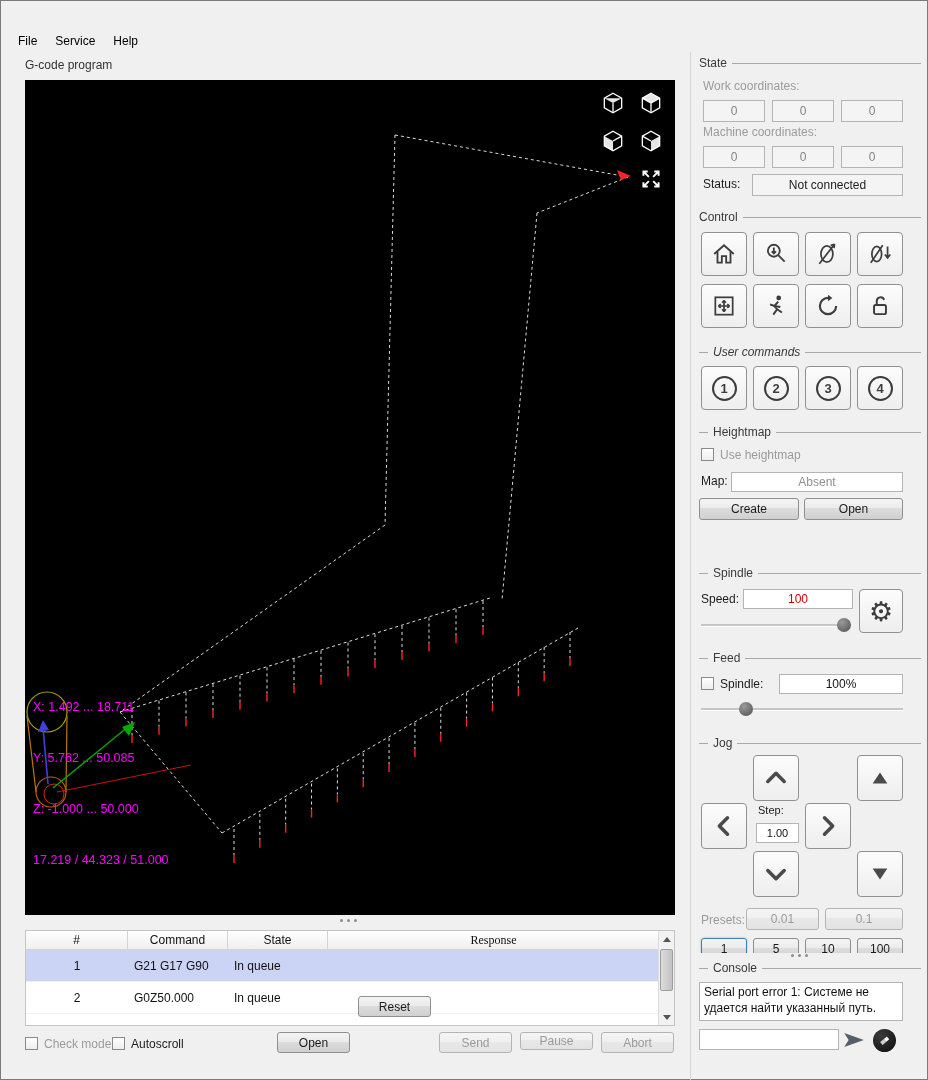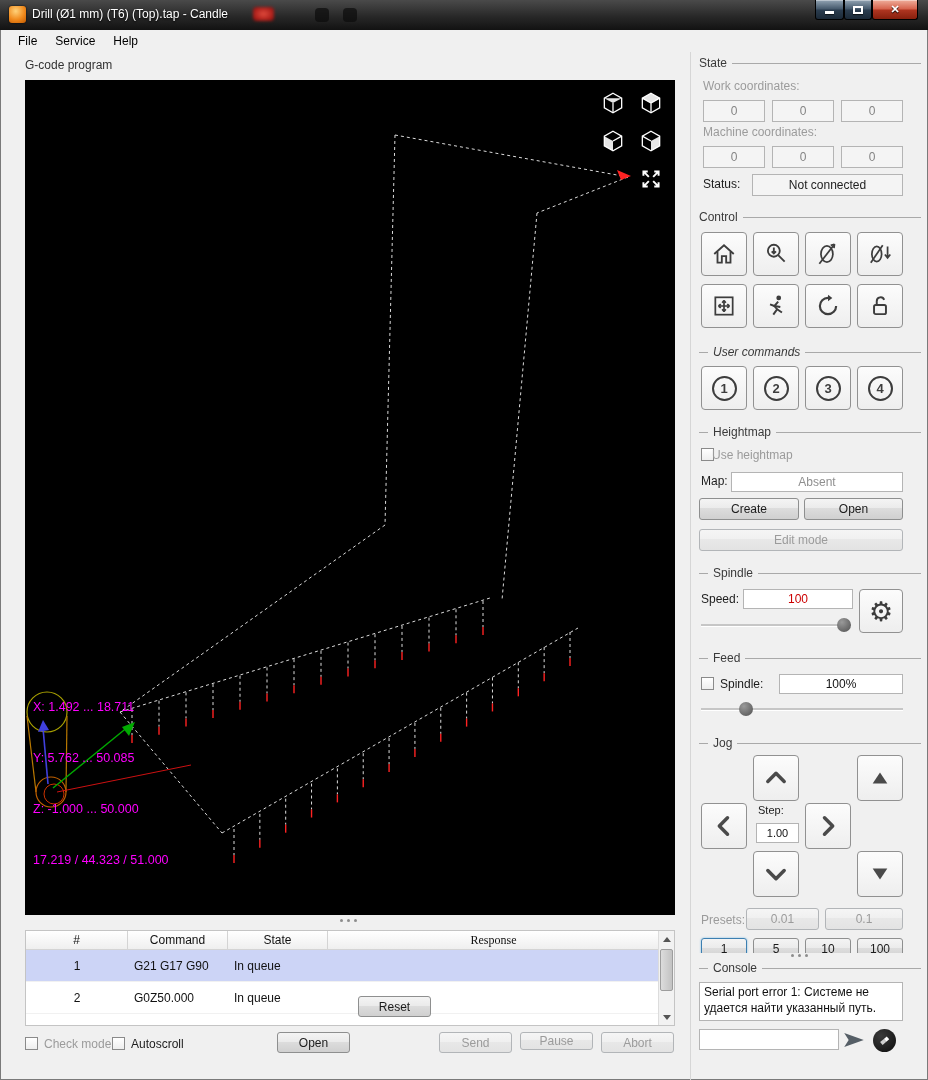--- a/index.html
+++ b/index.html
@@ -91,36 +91,20 @@
   #console-log { position:absolute; left:8px; top:930px; width:204px; height:39px; border:1px solid #b4b4b4;
     background:#fff; font-size:12px; color:#111; padding:2px 4px; line-height:1.3; overflow:hidden; }
   #eraser-btn { position:absolute; left:182px; top:977px; width:23px; height:23px; border-radius:50%;
     background:radial-gradient(circle at 35% 30%, #3a3a3a, #0c0c0c); display:flex; align-items:center; justify-content:center; cursor:pointer; }
 </style>
 </head>
 <body>
 
 <div id="window">
 
-  <div id="titlebar">
-    <div id="app-icon"></div>
-    <div id="title-text">Drill (Ø1 mm) (T6) (Top).tap - Candle</div>
-    <div id="artifact-red" class="tb-artifact"></div>
-    <div id="artifact-sq1" class="tb-artifact"></div>
-    <div id="artifact-sq2" class="tb-artifact"></div>
-    <div id="btn-min" class="win-btn">
-        <div class="glyph-min"></div>
-      </div>
-    <div id="btn-max" class="win-btn">
-        <div class="glyph-max"></div>
-      </div>
-    <div id="btn-close" class="win-btn">
-        <span class="glyph-close">✕</span>
-      </div>
-  </div>
 
   <div id="menubar">
     <div class="menu-item">File</div>
     <div class="menu-item">Service</div>
     <div class="menu-item">Help</div>
   </div>
 
   <div id="gcode-label">G-code program</div>
 
   <div id="canvas">
@@ -391,26 +375,25 @@
     <div class="ibtn" style="left:166px;top:314px;">
         <span class="circled">4</span>
       </div>
 
     <div class="grp" style="top:373px;">
       <span class="grp-pre"></span>
         <span>Heightmap</span>
         <span class="grp-line"></span>
     </div>
     <div class="cb" style="left:10px;top:396px;"></div>
-    <div class="lbl dis" style="left:21px;top:396px;">Use heightmap</div>
+    <div class="lbl dis" style="left:29px;top:396px;">Use heightmap</div>
     <div class="lbl" style="left:10px;top:422px;">Map:</div>
     <div class="field" style="left:40px;top:420px;width:172px;height:20px;color:#8f8f8f;">Absent</div>
     <div class="btn" style="left:8px;top:446px;width:100px;height:22px;">Create</div>
     <div class="btn" style="left:113px;top:446px;width:99px;height:22px;">Open</div>
-    <div class="btn disabled" style="left:8px;top:477px;width:204px;height:22px;">Edit mode</div>
 
     <div class="grp" style="top:514px;">
       <span class="grp-pre"></span>
         <span>Spindle</span>
         <span class="grp-line"></span>
     </div>
     <div class="lbl" style="left:10px;top:540px;">Speed:</div>
     <input class="field" style="left: 52px; top: 537px; width: 110px; height: 20px; color: rgb(204, 0, 0);" value="100">
     <div class="ibtn" style="left:168px;top:537px;width:44px;height:44px;">
       <span class="gear-glyph">⚙</span>

